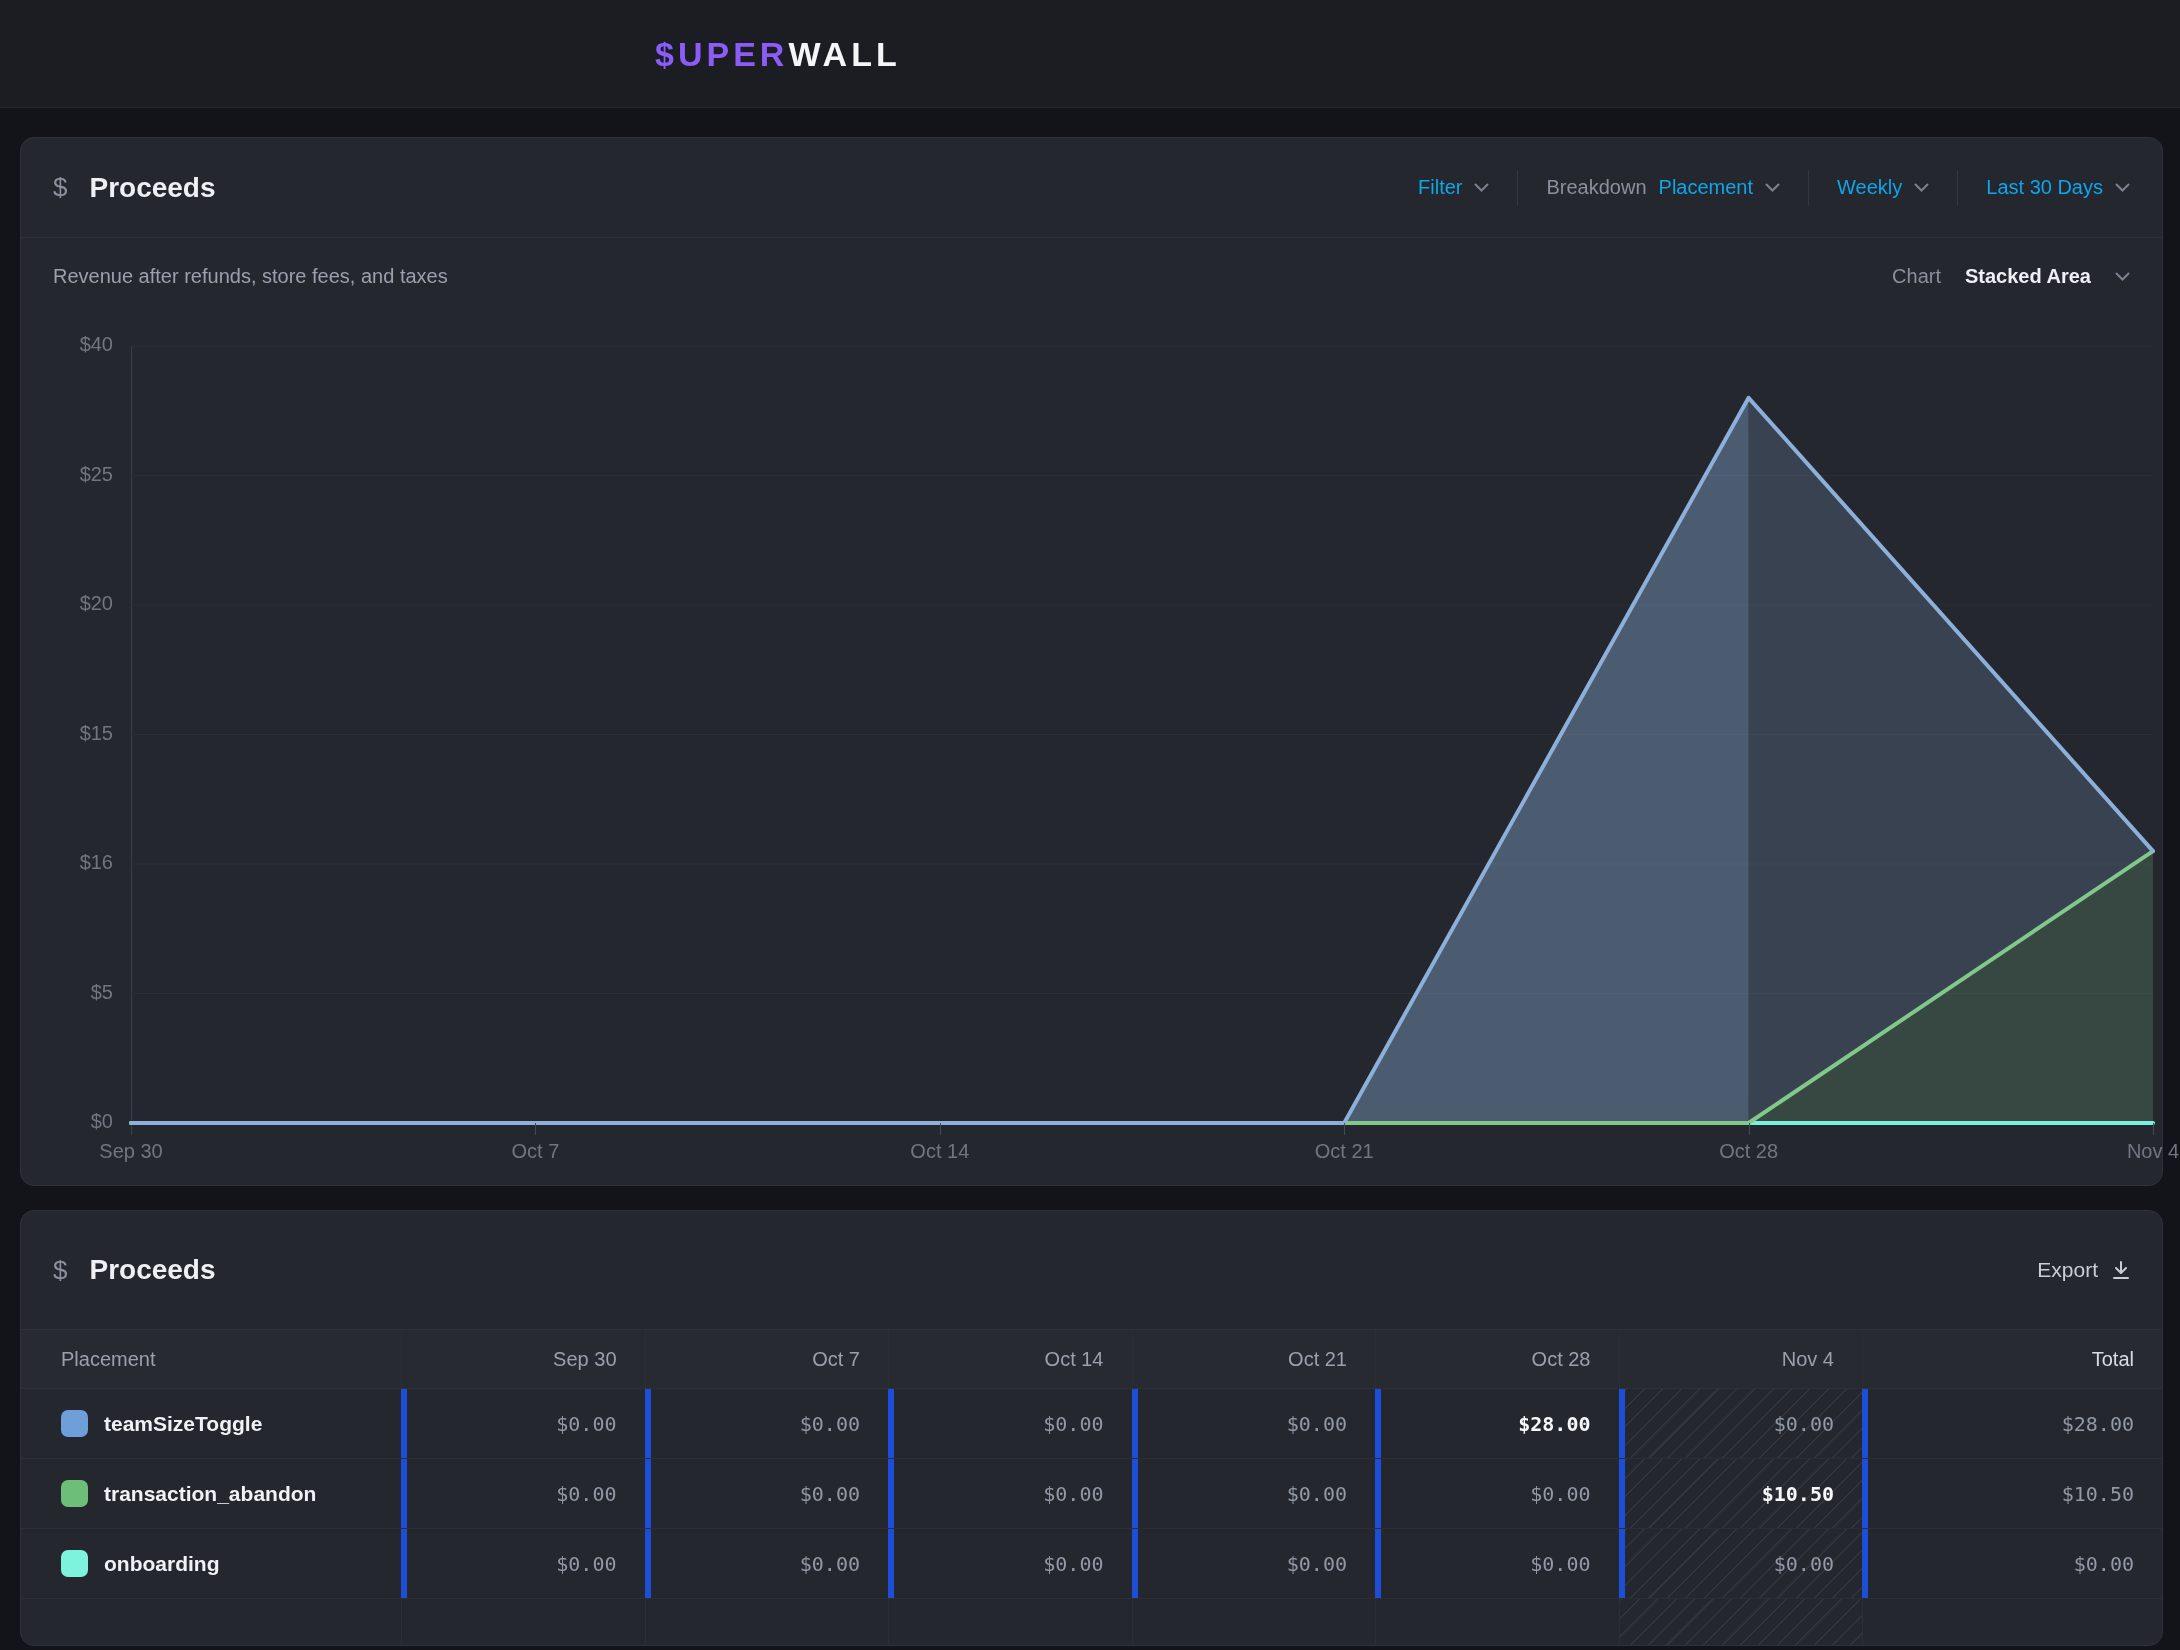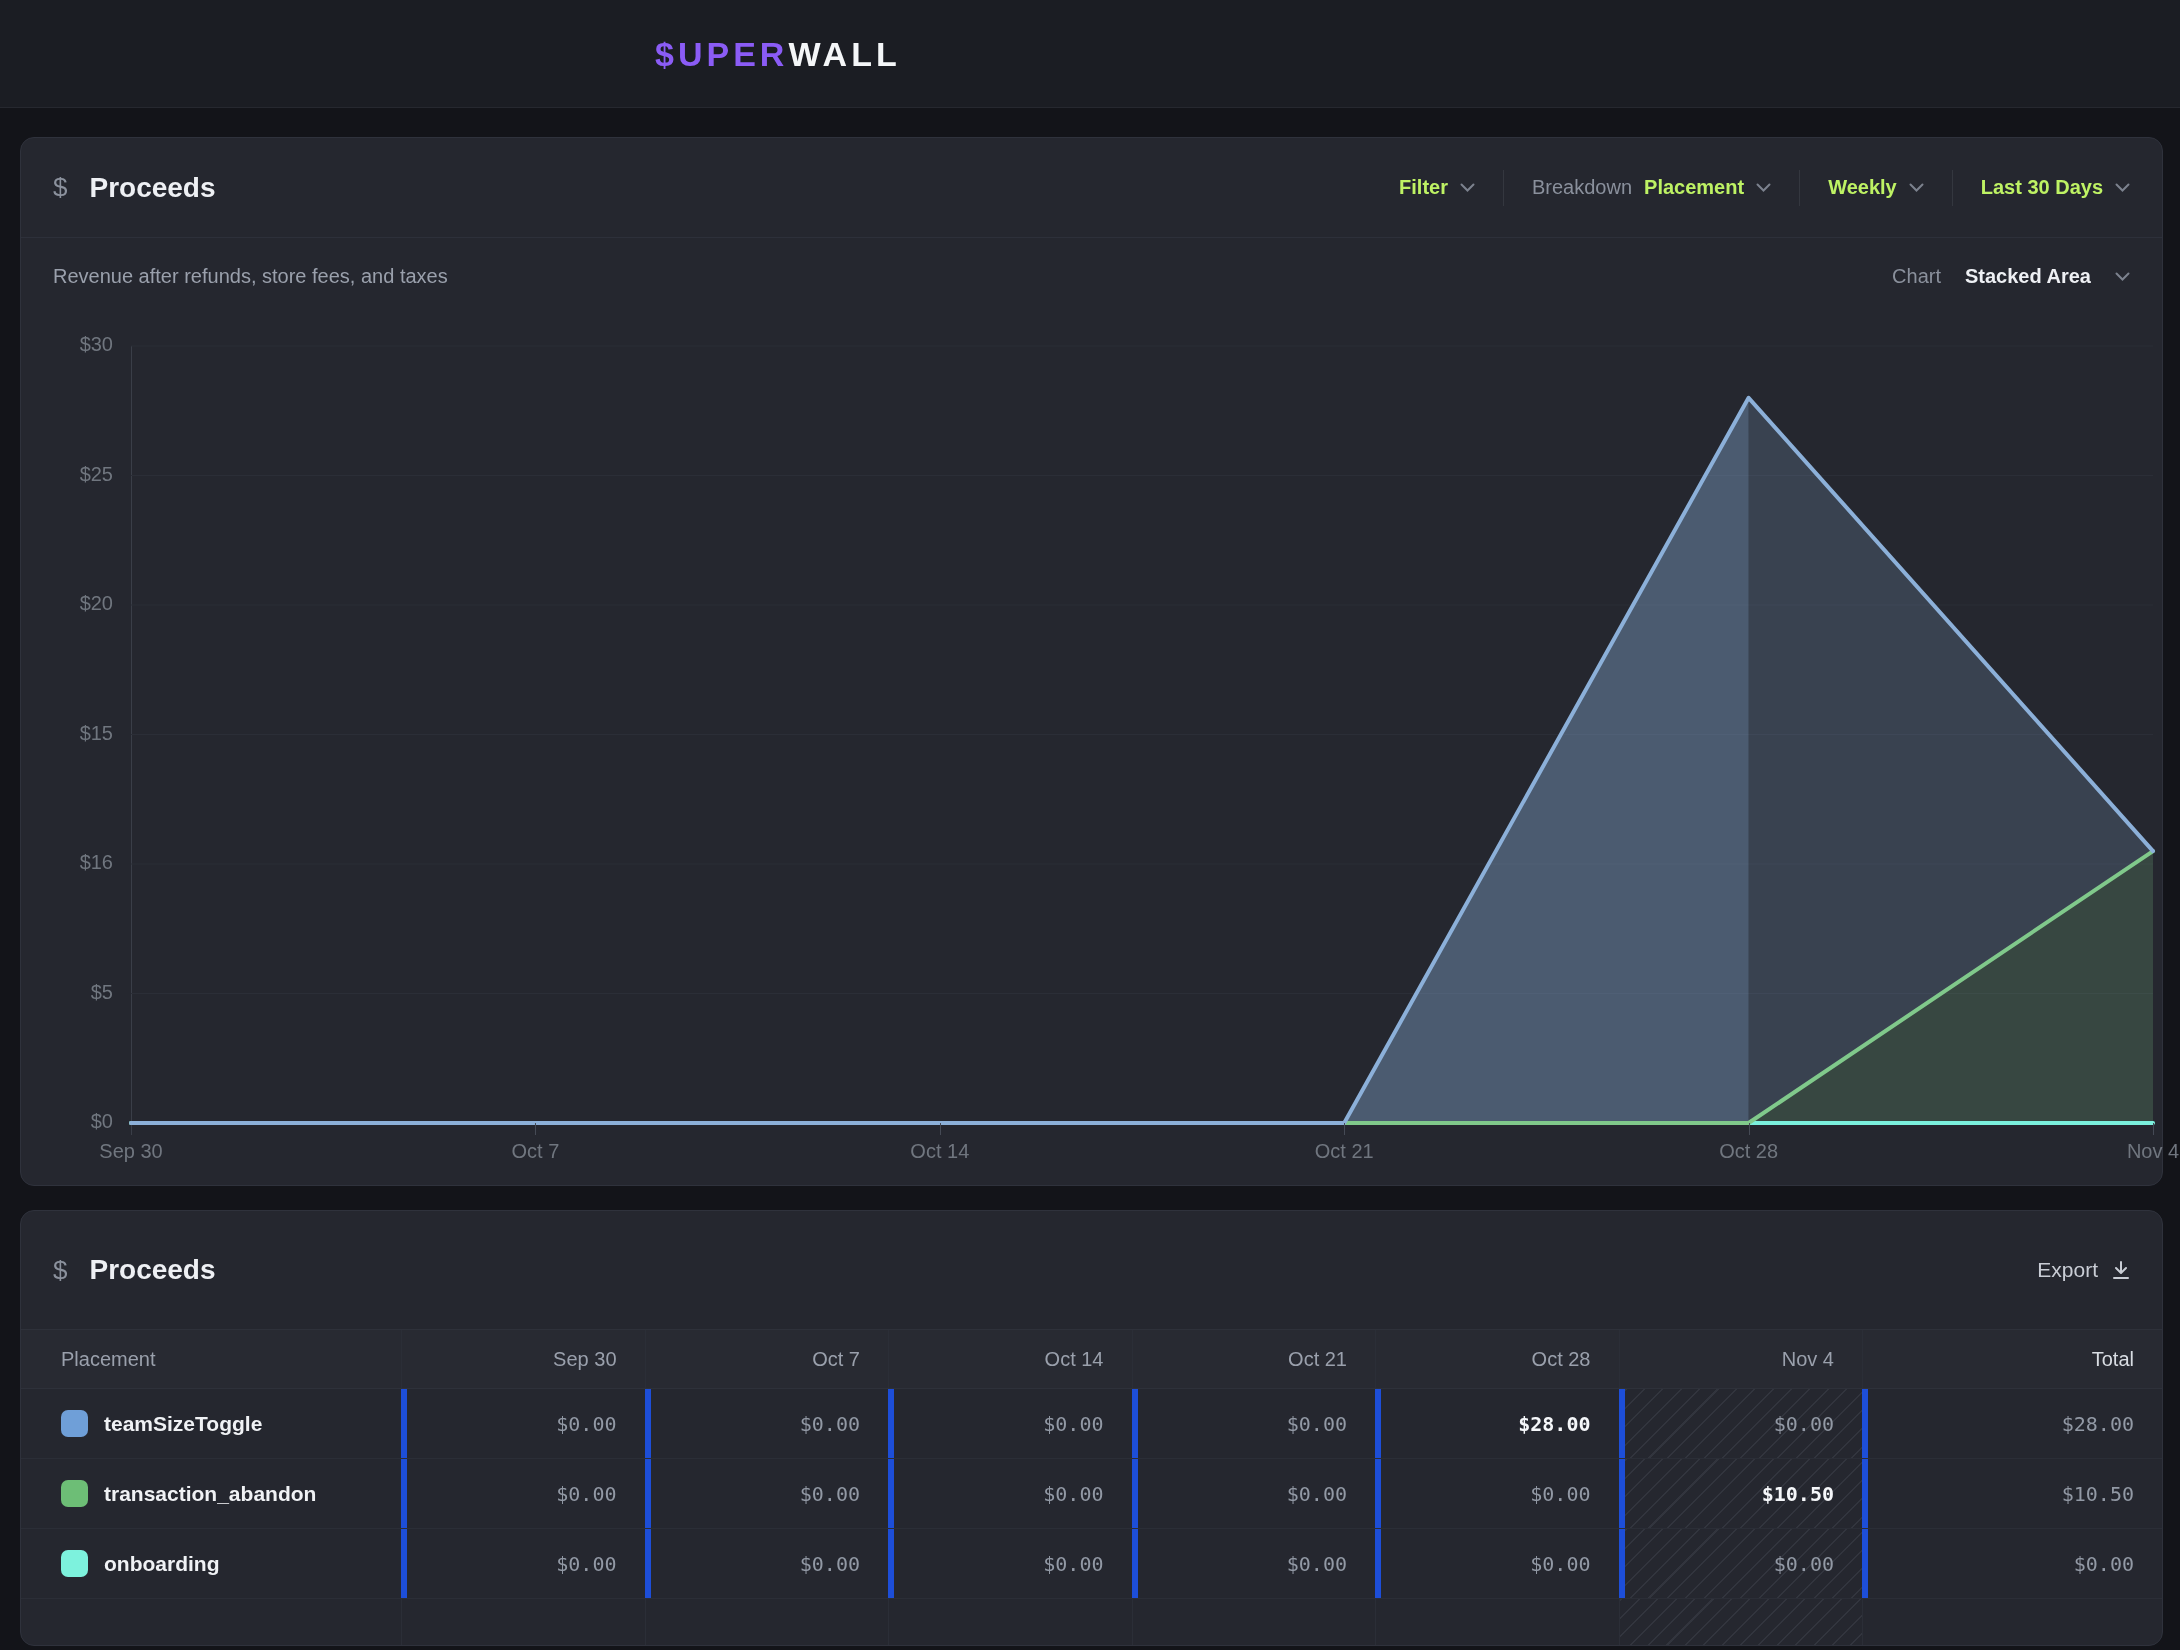--- a/index.html
+++ b/index.html
@@ -23,21 +23,21 @@
 
   .dollar-ic { color:#8b919d; font-size:26px; font-weight:500; }
   .card-title-row { display:flex; align-items:center; gap:22px; }
   .card-title { color:#eef0f4; font-size:28px; font-weight:700; }
 
   
   .chart-header { height:100px; display:flex; align-items:center; justify-content:space-between;
                   padding:0 32px; border-bottom:1px solid #2d303a; }
   .toolbar { display:flex; align-items:center; }
   .tb-item { display:flex; align-items:center; gap:12px; cursor:pointer; }
-  .tb-label { color:#bef264; font-size:20px; font-weight:700; }
+  .tb-label { color:#0ea5e9; font-size:20px; font-weight:400; }
   .tb-muted { color:#8a909c; font-size:20px; font-weight:500; }
   .tb-div { width:1px; height:36px; background:#34373f; margin:0 28px; }
   .chev { display:inline-block; }
 
   
   .sub-row { position:absolute; left:32px; right:32px; top:118px; height:40px;
              display:flex; align-items:center; justify-content:space-between; }
   .subtitle { color:#9aa0ac; font-size:20px; }
   .chart-select { display:flex; align-items:center; gap:24px; cursor:pointer; }
   .chart-select .val { color:#eef0f4; font-size:20px; font-weight:600;text-align:center; }
@@ -153,21 +153,21 @@
         <polyline points="0,777 404.4,777 808.8,777 1213.2,777 1617.6,777 2022,505.05" fill="none" stroke="#80c98b" stroke-width="4" stroke-linejoin="round" stroke-linecap="round"></polyline>
         <polyline points="0,777 404.4,777 808.8,777 1213.2,777 1617.6,51.799999999999955 2022,505.05" fill="none" stroke="#8cb0d9" stroke-width="4" stroke-linejoin="round" stroke-linecap="round"></polyline>
       </svg>
     <div id="y-labels">
         <div class="ylab" style="top: 764px;">$0</div>
         <div class="ylab" style="top: 634.5px;">$5</div>
         <div class="ylab" style="top: 505px;">$16</div>
         <div class="ylab" style="top: 375.5px;">$15</div>
         <div class="ylab" style="top: 246px;">$20</div>
         <div class="ylab" style="top: 116.5px;">$25</div>
-        <div class="ylab" style="top: -13px;">$30</div>
+        <div class="ylab" style="top: -13px;">$40</div>
       </div>
     <div id="x-labels">
         <div class="xlab" style="left: 110px;">Sep 30</div>
         <div class="xlab" style="left: 514.4px;">Oct 7</div>
         <div class="xtick" style="left: 514.4px;"></div>
         <div class="xlab" style="left: 918.8px;">Oct 14</div>
         <div class="xtick" style="left: 918.8px;"></div>
         <div class="xlab" style="left: 1323.2px;">Oct 21</div>
         <div class="xtick" style="left: 1323.2px;"></div>
         <div class="xlab" style="left: 1727.6px;">Oct 28</div>

